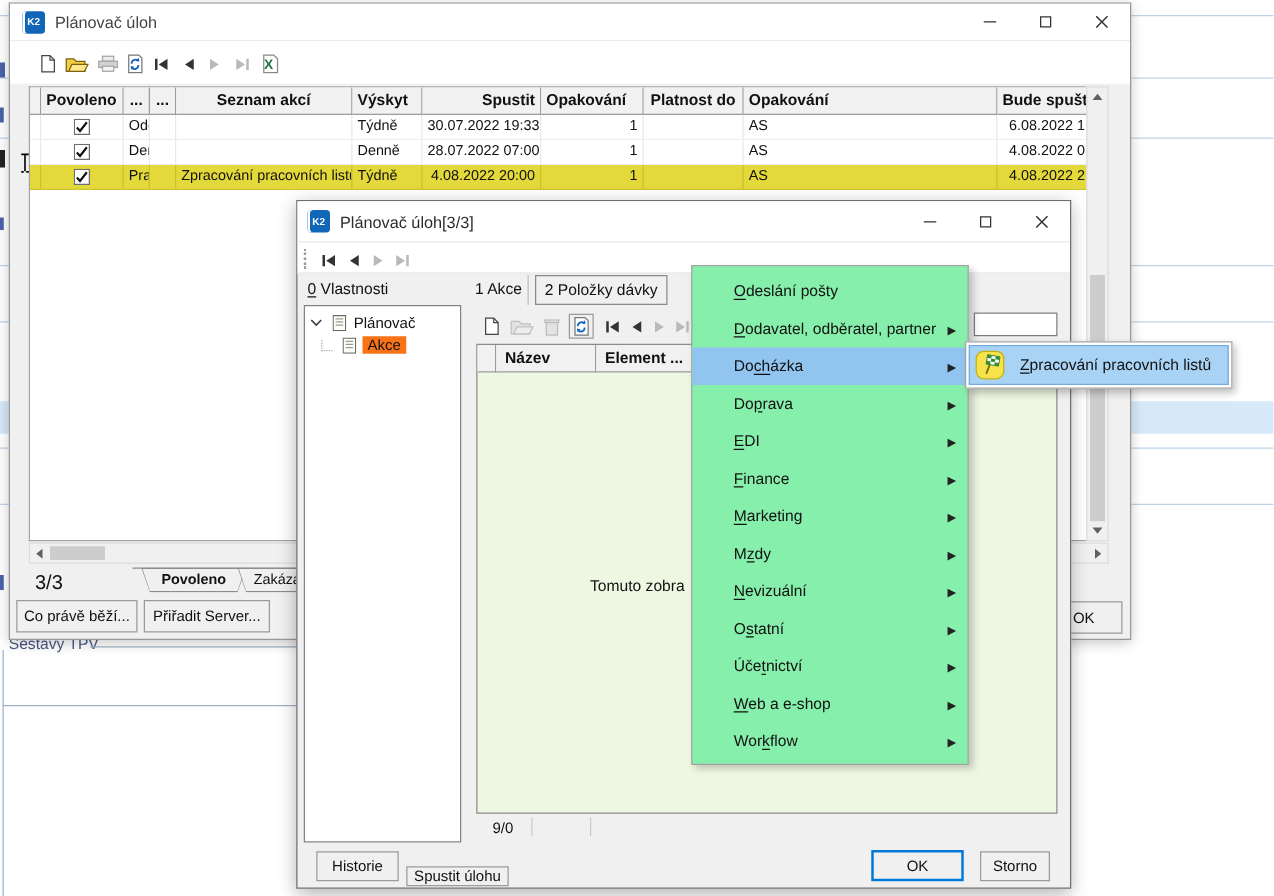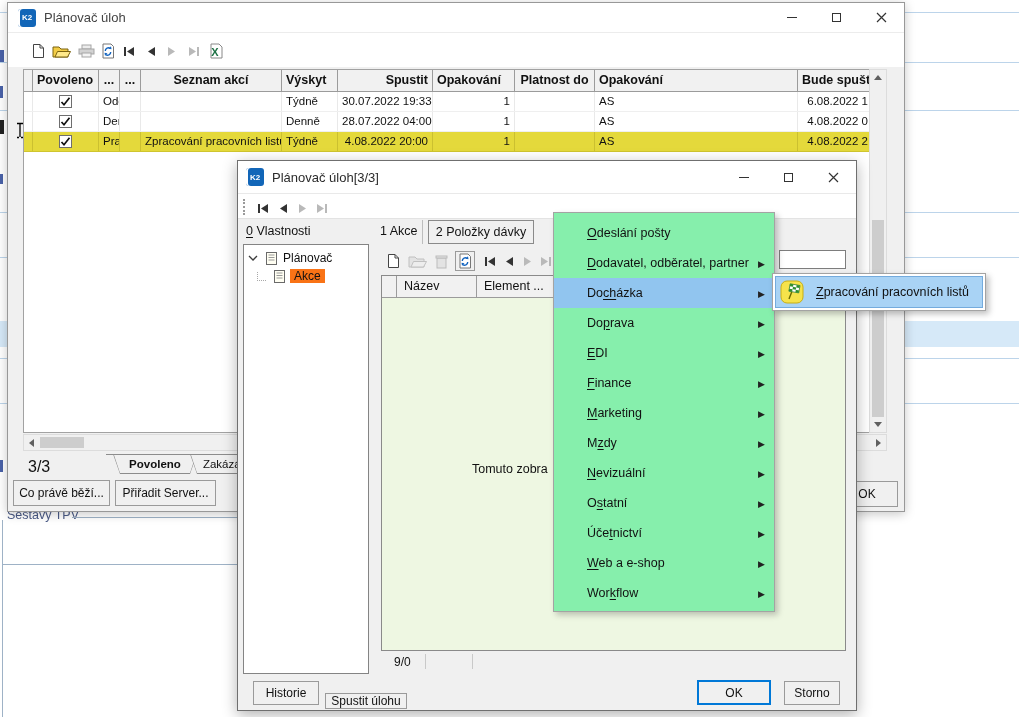--- a/index.html
+++ b/index.html
@@ -81,21 +81,21 @@
   .wc-vline{position:absolute;left:184px;top:59px;width:1px;height:24px;background:#bdbdbd}
   .tree{position:absolute;left:5px;top:83px;width:126px;height:430px;background:#fff;border:1px solid #848484}
   .tree-row{position:absolute;display:flex;align-items:center;font-size:12px;white-space:nowrap}
   .elbow{position:absolute;left:13px;top:27px;width:9px;height:9px;border-left:1px dotted #a8a8a8;
          border-bottom:1px dotted #a8a8a8}
   .akce-sel{background:#f97316;padding:0 4px}
   .rp-icon{position:absolute;top:90px;width:20px;height:20px;display:flex;align-items:center;justify-content:center}
   .filter-input{position:absolute;left:541px;top:89px;width:67px;height:19px;background:#fff;border:1px solid #7d7d7d}
   .grid{position:absolute;left:143px;top:114px;width:465px;height:376px;border:1px solid #8a8a8a;background:#eef7e2}
   .grid-head{position:absolute;left:0;top:0;display:flex;height:22px;width:100%}
-  .gth{height:22px;line-height:21px;font-size:12.5px;font-weight:normal;background:#f1f1f1;
+  .gth{height:22px;line-height:21px;font-size:12.5px;font-weight:bold;background:#f1f1f1;
        border-right:1px solid #9b9b9b;border-bottom:1px solid #9b9b9b;padding:0 7px;overflow:hidden;
        white-space:nowrap;flex:0 0 auto}
   .grid-empty-text{position:absolute;left:90px;top:186px;font-size:12.5px;white-space:nowrap}
   .wc-status{position:absolute;left:156px;top:494px;font-size:12px}
   .wc-tick{position:absolute;top:493px;width:1px;height:15px;background:#c9c9c9}
   .btn-default{border:2px solid #0078d7}
 
   
   .menu{position:absolute;left:553px;top:212px;width:222px;height:400px;background:#86efac;
         border:1px solid #a3a3a3;box-shadow:3px 3px 6px rgba(0,0,0,.22);z-index:30;padding-top:5px}
@@ -257,21 +257,21 @@
             <div class="td cbcell" style="width: 66px; text-align: center;">
               <div class="checkbox"><svg width="13" height="13">
                   <rect x="0.5" y="0.5" width="12" height="12" fill="#fff" stroke="#6e6e6e"></rect>
                   <polyline points="2.5,7 5,9.8 10.5,2.8" fill="none" stroke="#111" stroke-width="1.7"></polyline>
                 </svg></div>
             </div>
             <div class="td" style="width: 21px; text-align: left;">Den</div>
             <div class="td" style="width: 21px; text-align: left;"></div>
             <div class="td" style="width: 141px; text-align: left;"></div>
             <div class="td" style="width: 56px; text-align: left;">Denně</div>
-            <div class="td" style="width: 95px; text-align: right;">28.07.2022 04:00</div>
+            <div class="td" style="width: 95px; text-align: right;">28.07.2022 07:00</div>
             <div class="td" style="width: 82px; text-align: right;">1</div>
             <div class="td" style="width: 80px; text-align: left;"></div>
             <div class="td" style="width: 203px; text-align: left;">AS</div>
             <div class="td" style="width: 75px; text-align: right;">4.08.2022 0</div>
           </div>
           <div class="tr hl">
             <div class="td" style="width: 6px; text-align: left;"></div>
             <div class="td cbcell" style="width: 66px; text-align: center;">
               <div class="checkbox"><svg width="13" height="13">
                   <rect x="0.5" y="0.5" width="12" height="12" fill="#fff" stroke="#6e6e6e"></rect>

